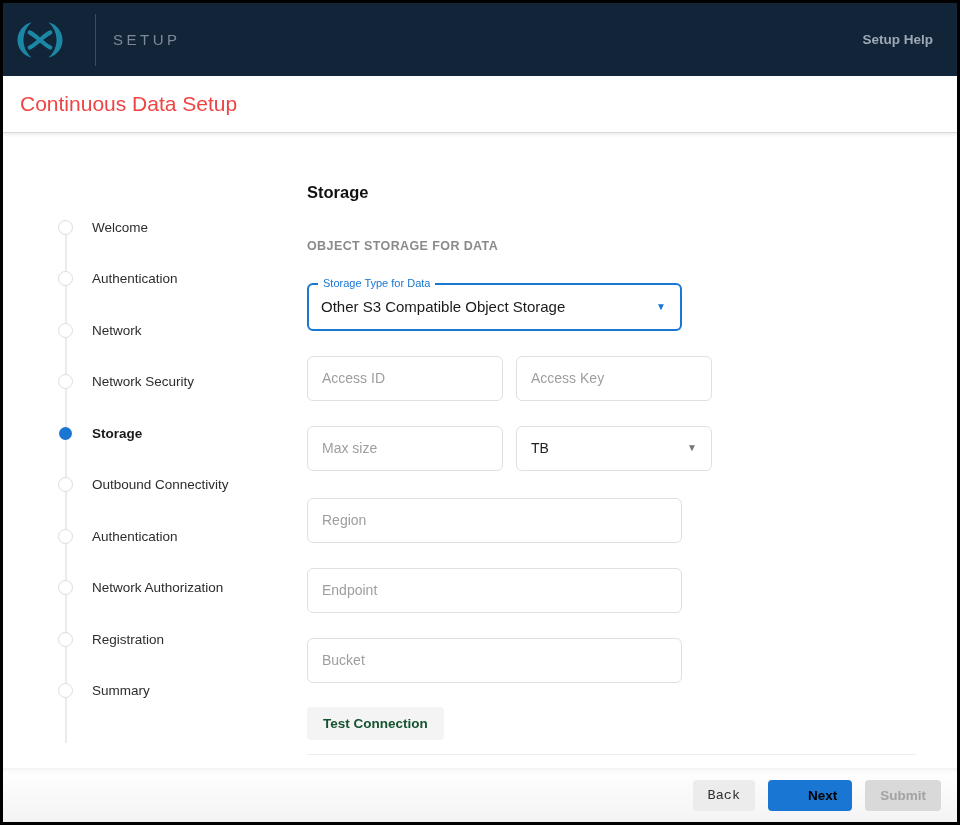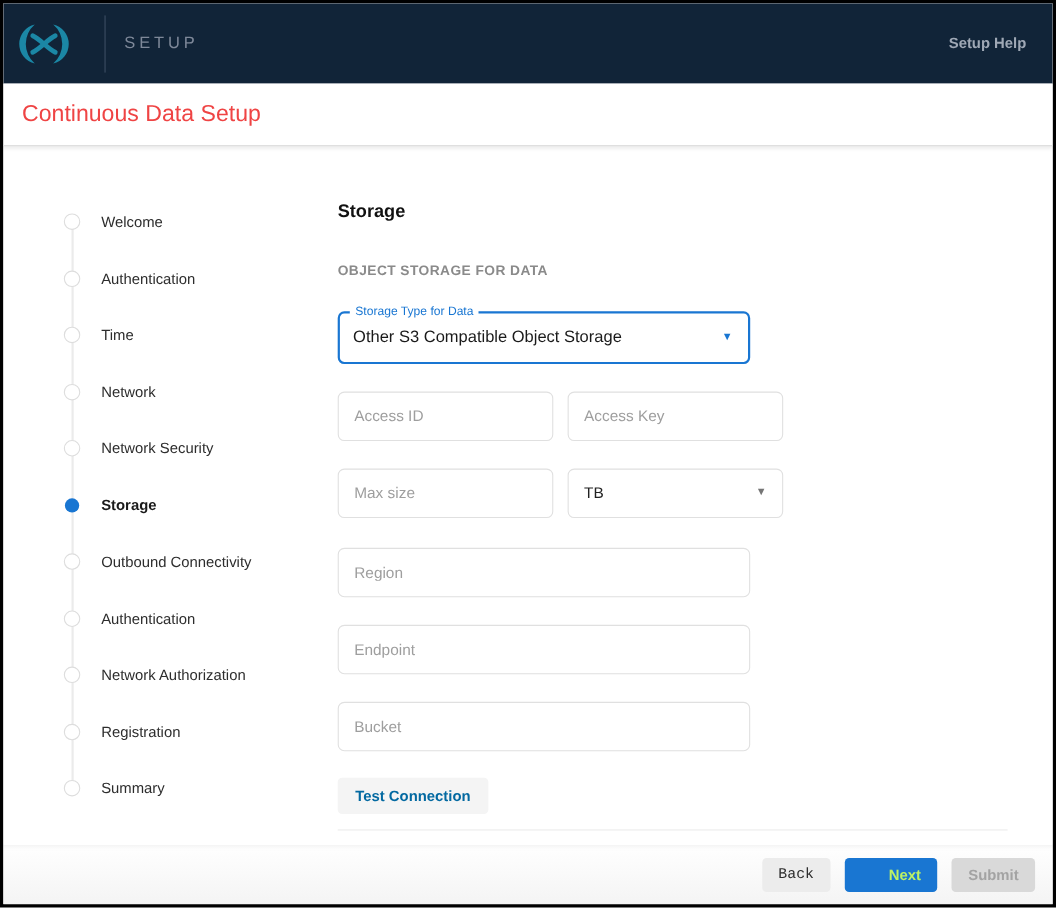--- a/index.html
+++ b/index.html
@@ -96,40 +96,40 @@
     display:flex; align-items:center; padding:0 14px; background:#fff; cursor:pointer;
   }
   .select-plain .select-value { font-size:14px; color:#222; }
 
   .full { margin-top:25px; width:375px; }
   .full.first { margin-top:27px; }
 
   .test-btn {
     margin-top:24px; height:33px; padding:0 16px;
     background:#f4f4f4; border:none; border-radius:4px;
-    font-size:13.5px; font-weight:bold; color:#0369a1;
+    font-size:13.5px; font-weight:bold; color:#14532d;
     font-family:"Liberation Sans", sans-serif; cursor:pointer; display:inline-block;
   }
   .content-divider {
     margin:14px 0 0 0; border:none; border-top:1px solid #ececec; width:609px;
   }
 
   
   .app-footer {
     height:54px; display:flex; align-items:center; justify-content:flex-end;
     gap:13px; padding-right:16px;
     background:linear-gradient(180deg, #ffffff 0%, #f4f4f4 100%);
     box-shadow:inset 0 6px 6px -6px rgba(0,0,0,0.10);
   }
   .btn {
     height:31px; padding:0 15px; border:none; border-radius:4px;
     font-size:13.5px; font-family:"Liberation Sans", sans-serif; cursor:pointer;
   }
   .btn-back { background:#ececec; color:#2d2d2d;font-family:Liberation Mono, monospace; }
-  .btn-next { background:#1976d2; color:#bef264; font-weight:bold;padding-left:40px; }
+  .btn-next { background:#1976d2; color:#000000; font-weight:bold;padding-left:40px; }
   .btn-submit { background:#d9d9d9; color:#a3a3a3; font-weight:bold; cursor:default; }
 </style>
 </head>
 <body>
 
 <header class="app-header">
   <span class="logo">
     <svg viewBox="0 0 60 42" width="56" height="40" aria-hidden="true">
       <path d="M21 2 A19.5 19.5 0 0 0 21 40 A25 25 0 0 1 21 2 Z" fill="#1b87a5"></path>
       <path d="M39 2 A19.5 19.5 0 0 1 39 40 A25 25 0 0 0 39 2 Z" fill="#1b87a5"></path>
@@ -154,24 +154,20 @@
   <div class="step">
         <span class="step-dot"></span>
         <span class="step-label">Welcome</span>
       </div>
       <div class="step">
         <span class="step-dot"></span>
         <span class="step-label">Authentication</span>
       </div>
       <div class="step">
         <span class="step-dot"></span>
-        <span class="step-label">Time</span>
-      </div>
-      <div class="step">
-        <span class="step-dot"></span>
         <span class="step-label">Network</span>
       </div>
       <div class="step">
         <span class="step-dot"></span>
         <span class="step-label">Network Security</span>
       </div>
       <div class="step active">
         <span class="step-dot"></span>
         <span class="step-label">Storage</span>
       </div>

